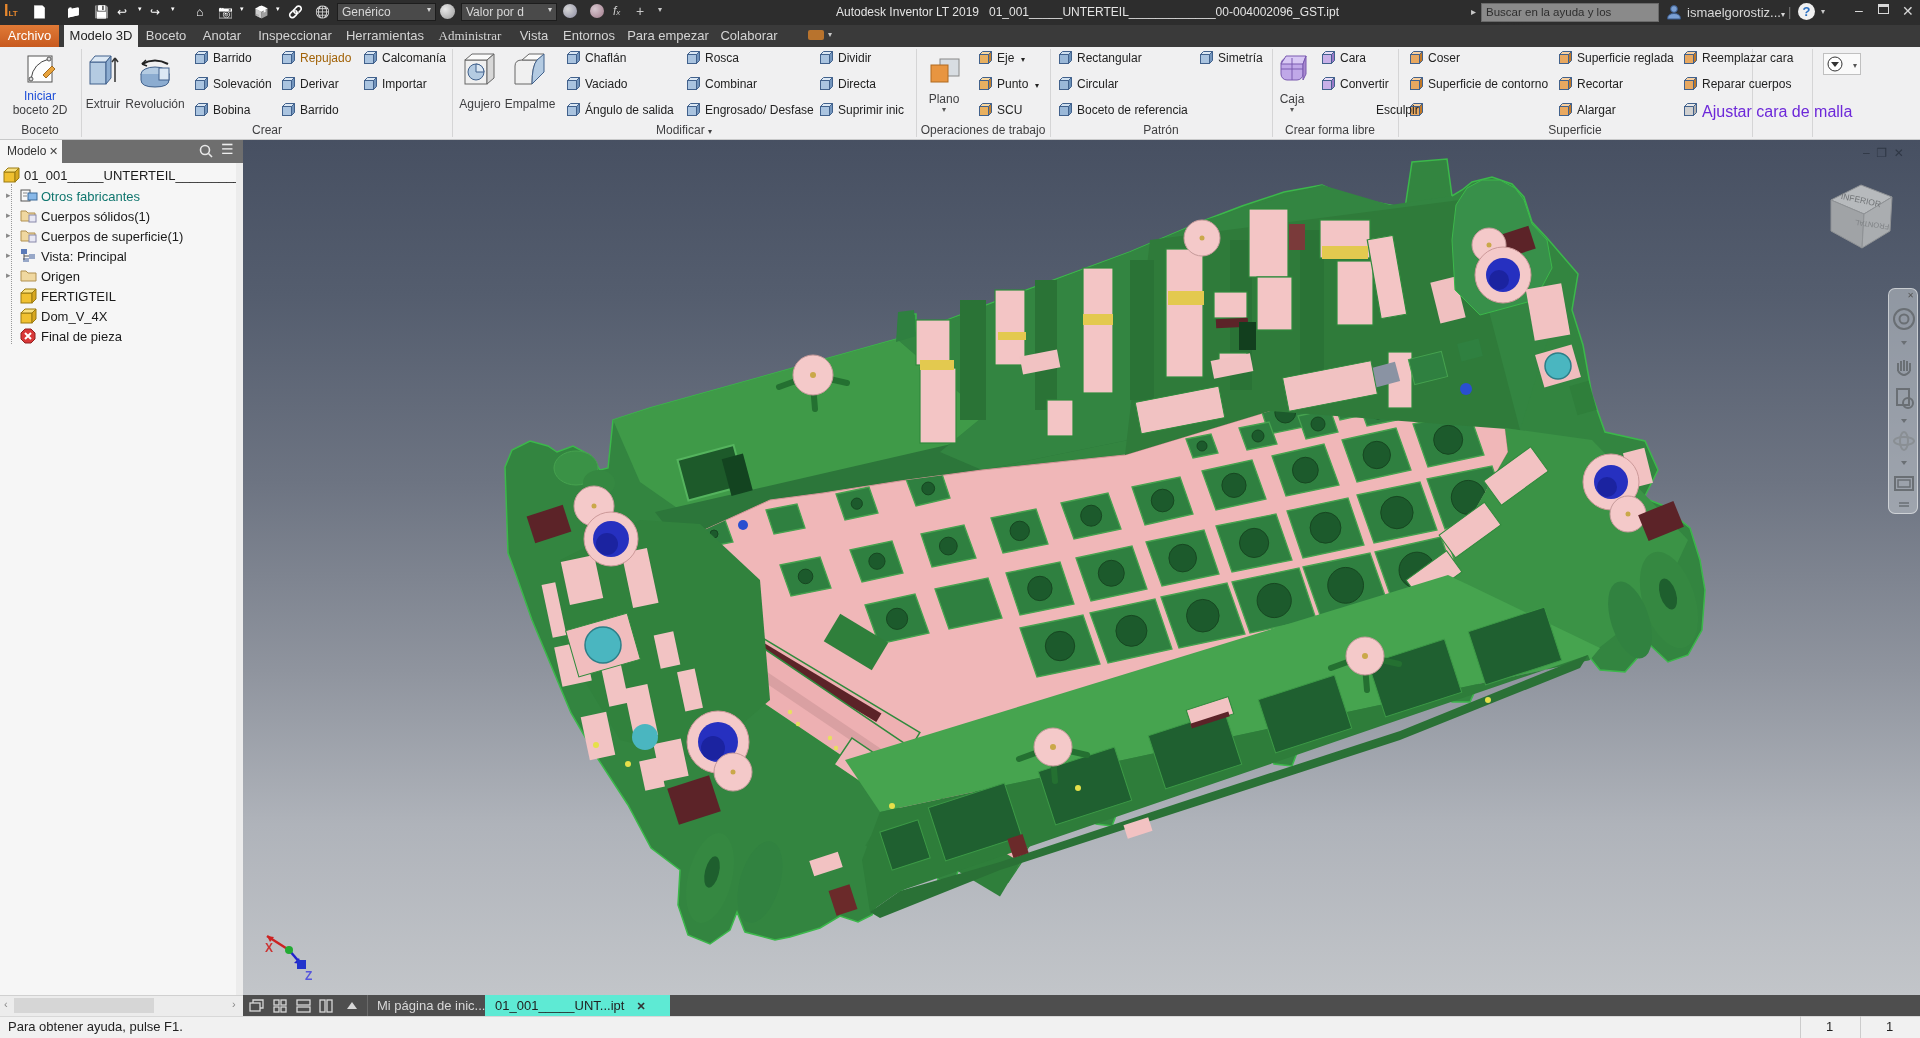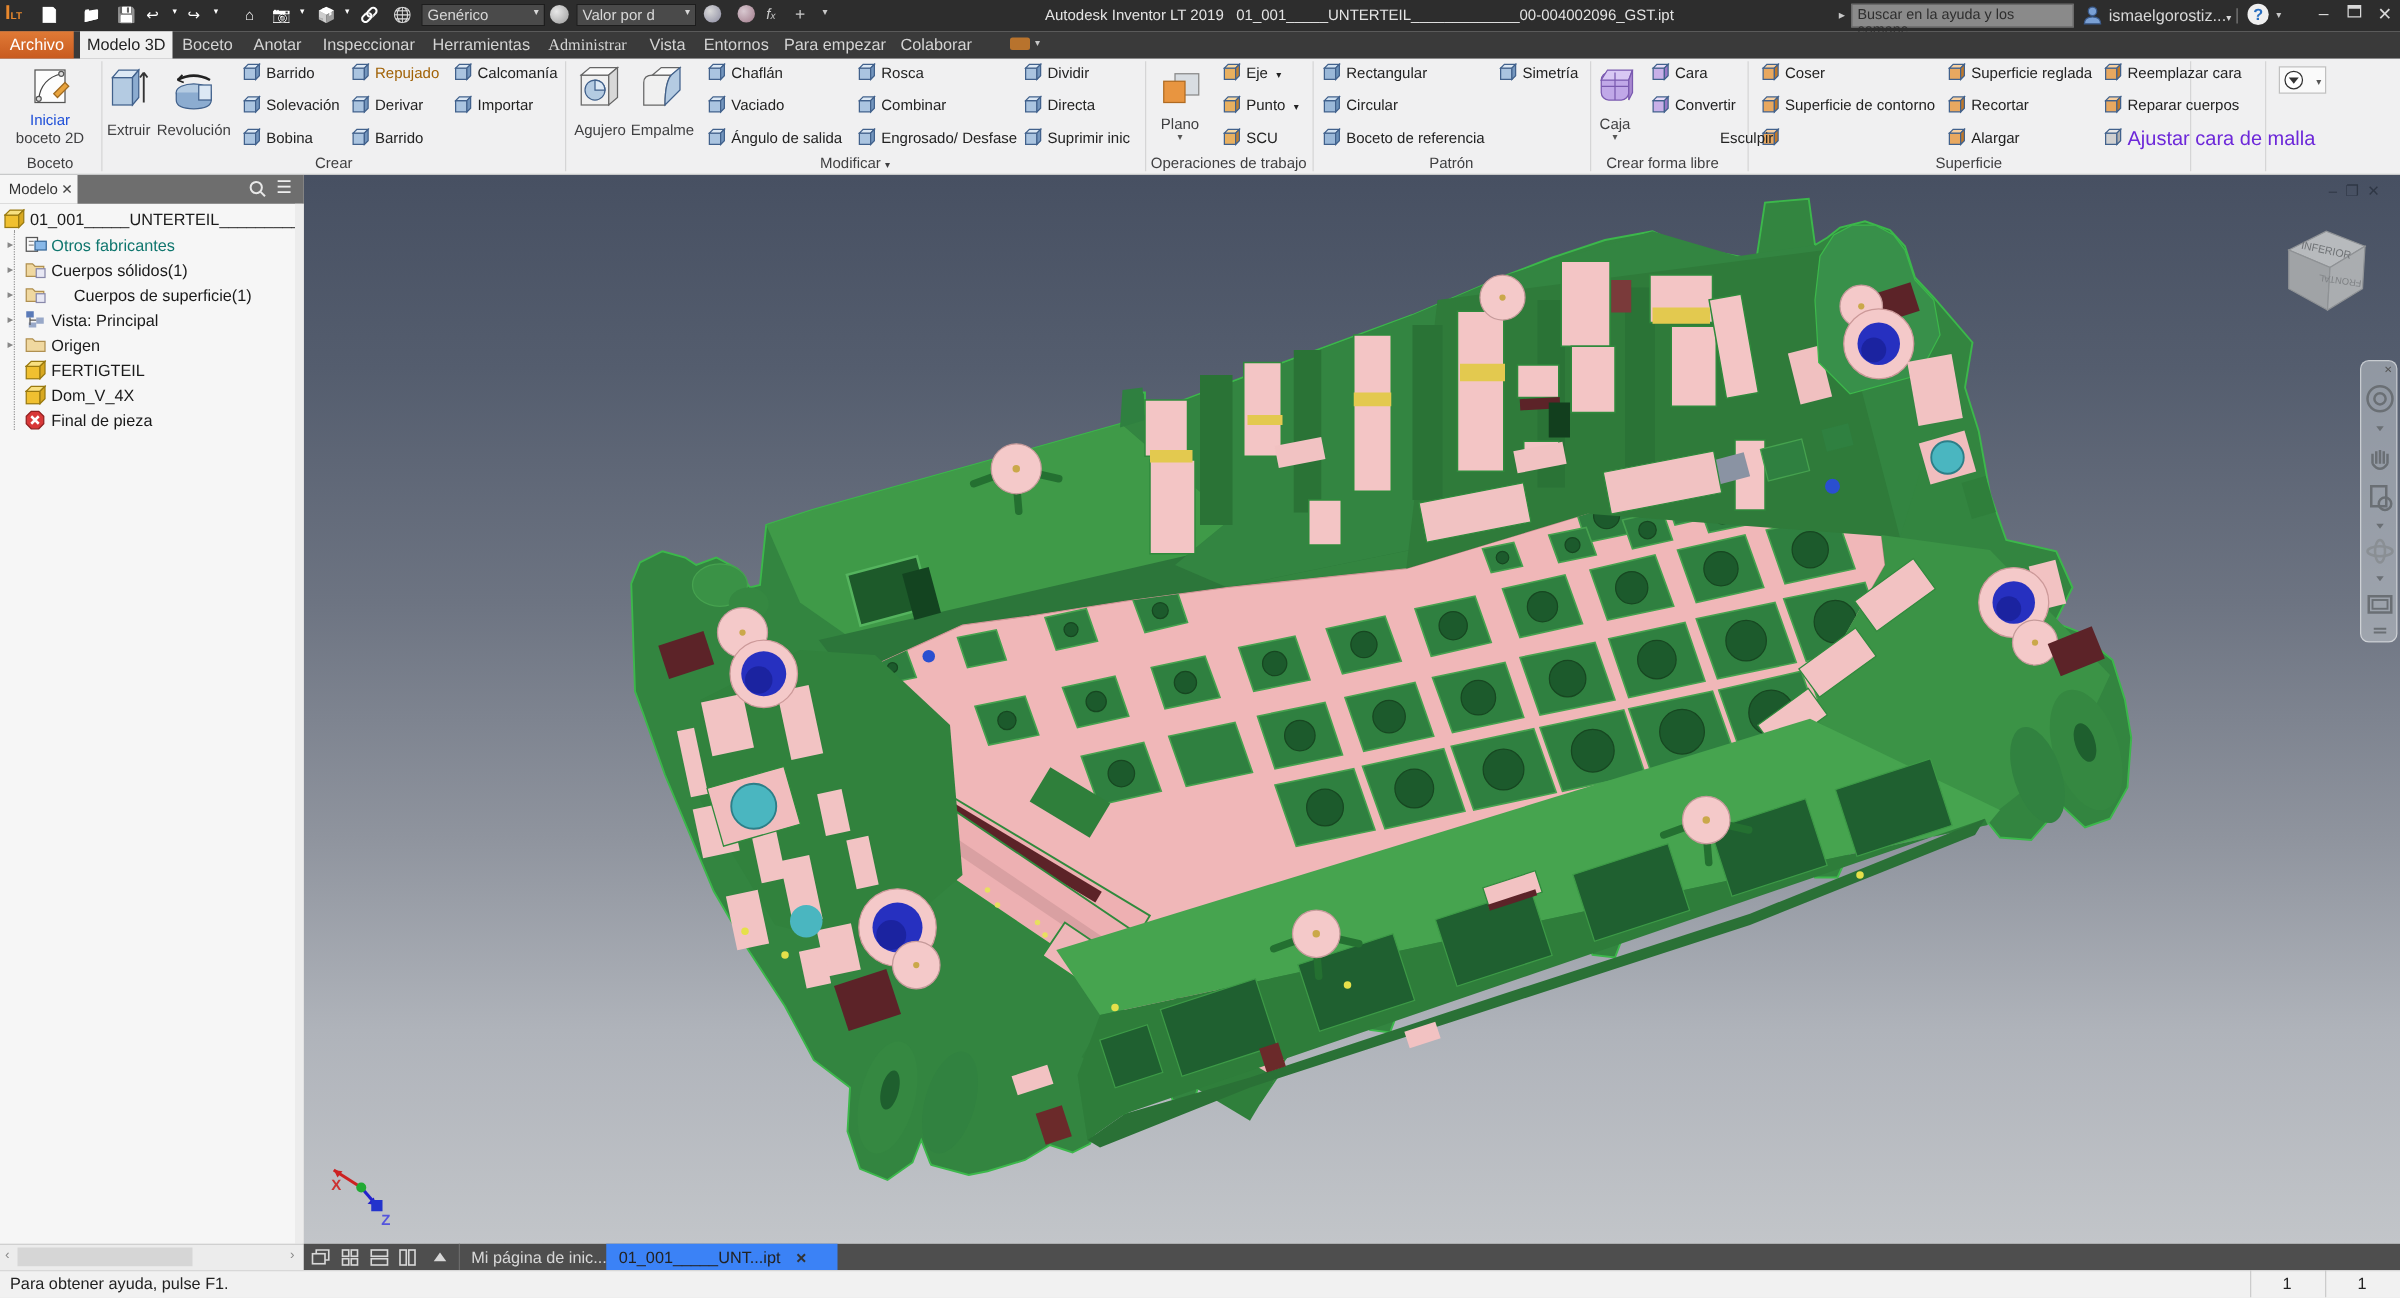--- a/index.html
+++ b/index.html
@@ -775,21 +775,21 @@
 <div class="abs" style="left:20px;top:208px;width:18px;height:15px;"><svg width="18" height="15">
       <path d="M1 3 L6 3 L8 5 L15 5 L15 13 L1 13 Z" fill="#f0d8a0" stroke="#b09050"></path>
       <rect x="9" y="7" width="7" height="7" fill="#e8e8f4" stroke="#8888aa"></rect>
     </svg></div>
 <div class="abs" style="left:41px;top:209px;font-size:13px;color:#1a1a1a;white-space:nowrap;overflow:hidden;max-width:199px;">Cuerpos sólidos(1)</div>
 <div class="abs" style="left:6px;top:230px;font-size:9px;color:#888;">▸</div>
 <div class="abs" style="left:20px;top:228px;width:18px;height:15px;"><svg width="18" height="15">
       <path d="M1 3 L6 3 L8 5 L15 5 L15 13 L1 13 Z" fill="#f0d8a0" stroke="#b09050"></path>
       <rect x="9" y="7" width="7" height="7" fill="#e8e8f4" stroke="#8888aa"></rect>
     </svg></div>
-<div class="abs" style="left:41px;top:229px;font-size:13px;color:#1a1a1a;white-space:nowrap;overflow:hidden;max-width:199px;margin-left:18px;">Cuerpos de superficie(1)</div>
+<div class="abs" style="left:41px;top:229px;font-size:13px;color:#1a1a1a;white-space:nowrap;overflow:hidden;max-width:199px;">Cuerpos de superficie(1)</div>
 <div class="abs" style="left:6px;top:250px;font-size:9px;color:#888;">▸</div>
 <div class="abs" style="left:20px;top:248px;width:17px;height:15px;"><svg width="17" height="15">
       <rect x="1" y="1" width="6" height="5" fill="#5a7ab8"></rect>
       <rect x="9" y="6" width="6" height="5" fill="#98a8c8"></rect>
       <rect x="3" y="10" width="6" height="4" fill="#98a8c8"></rect>
       <path d="M4 6 L4 12 M4 8 L9 8" stroke="#555" fill="none"></path>
     </svg></div>
 <div class="abs" style="left:41px;top:249px;font-size:13px;color:#1a1a1a;white-space:nowrap;overflow:hidden;max-width:199px;">Vista: Principal</div>
 <div class="abs" style="left:6px;top:270px;font-size:9px;color:#888;">▸</div>
 <div class="abs" style="left:20px;top:268px;width:17px;height:14px;"><svg width="17" height="14">
@@ -830,18 +830,18 @@
         <rect x="34" y="10" width="5" height="5"></rect>
 <rect x="50" y="3" width="13" height="5"></rect>
         <rect x="50" y="10" width="13" height="5"></rect>
 <rect x="73" y="3" width="5" height="12"></rect>
         <rect x="80" y="3" width="5" height="12"></rect>
 </g>
 <polygon points="100,12 110,12 105,5" fill="#d8d8d8"></polygon>
 </svg></div>
 <div class="abs" style="left:367px;top:995px;width:1px;height:21px;background:#6a6a6a;"></div>
 <div class="abs" style="left:377px;top:995px;color:#d8d8d8;font-size:13px;line-height:21px;">Mi página de inic...</div>
-<div class="abs" style="left:485px;top:995px;width:185px;height:21px;background:#3b82f6;color:#222;font-size:13px;line-height:21px;"><span style="margin-left:10px;">01_001_____UNT...ipt</span><span style="margin-left:12px;color:#333;font-weight:bold;font-size:11px;">✕</span></div>
+<div class="abs" style="left:485px;top:995px;width:185px;height:21px;background:#5eead4;color:#222;font-size:13px;line-height:21px;"><span style="margin-left:10px;">01_001_____UNT...ipt</span><span style="margin-left:12px;color:#333;font-weight:bold;font-size:11px;">✕</span></div>
 <div class="abs" style="left:0;top:1016px;width:1920px;height:22px;background:#f1f1f1;border-top:1px solid #d8d8d8;"></div>
 <div class="abs" style="left:8px;top:1019px;font-size:13px;color:#222;">Para obtener ayuda, pulse F1.</div>
 <div class="abs" style="left:1800px;top:1016px;width:1px;height:22px;background:#ccc;"></div>
 <div class="abs" style="left:1860px;top:1016px;width:1px;height:22px;background:#ccc;"></div>
 <div class="abs" style="left:1826px;top:1019px;font-size:13px;color:#222;">1</div>
 <div class="abs" style="left:1886px;top:1019px;font-size:13px;color:#222;">1</div>
 </body></html>

